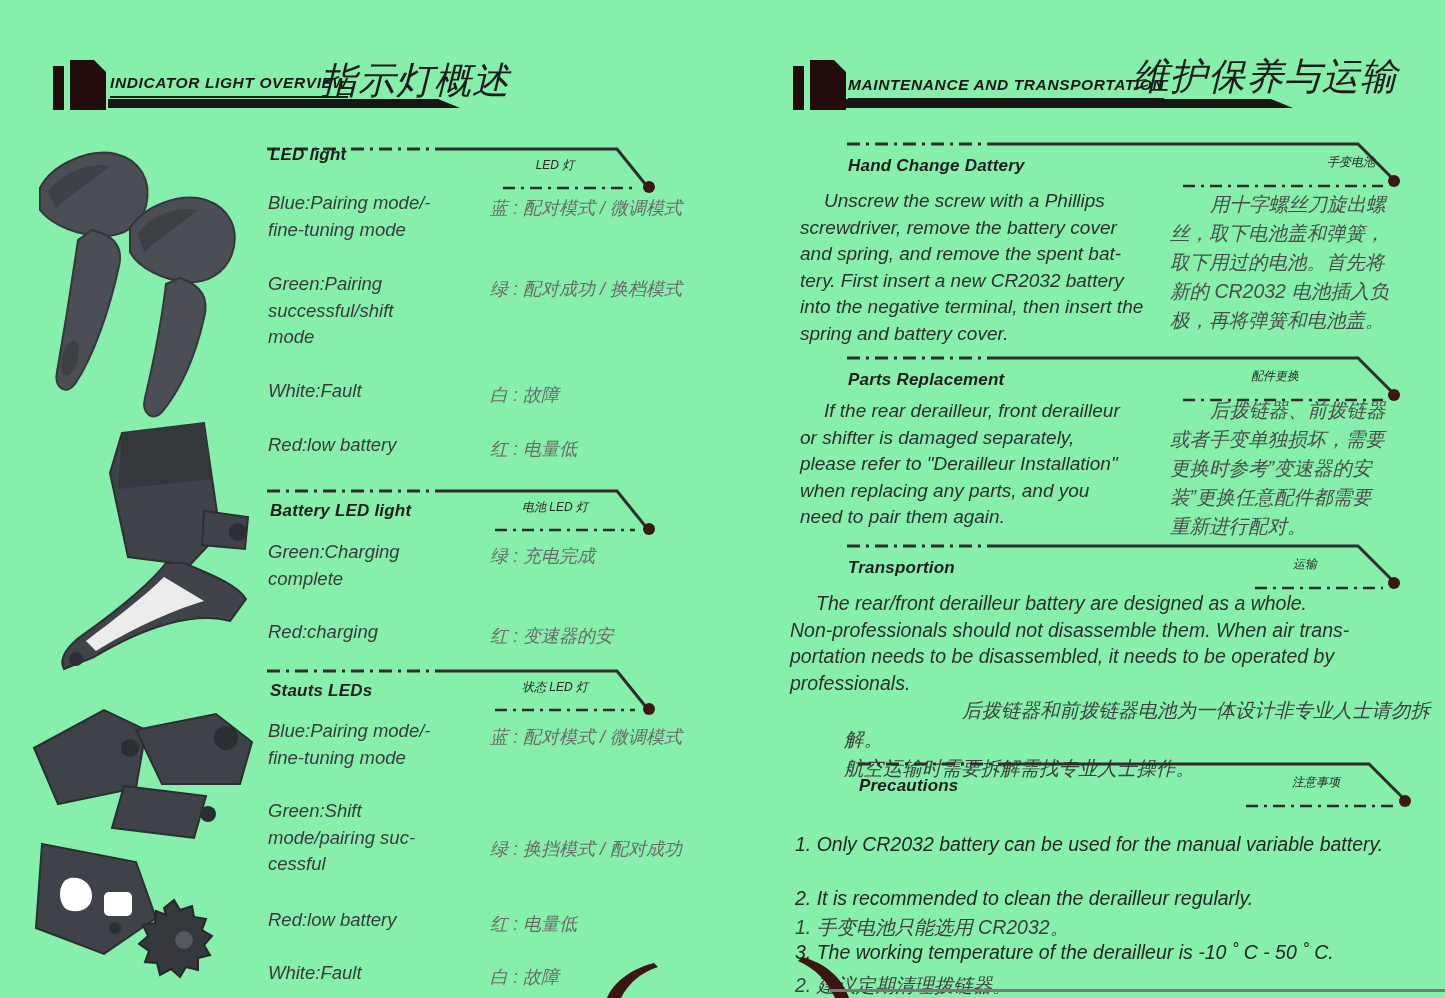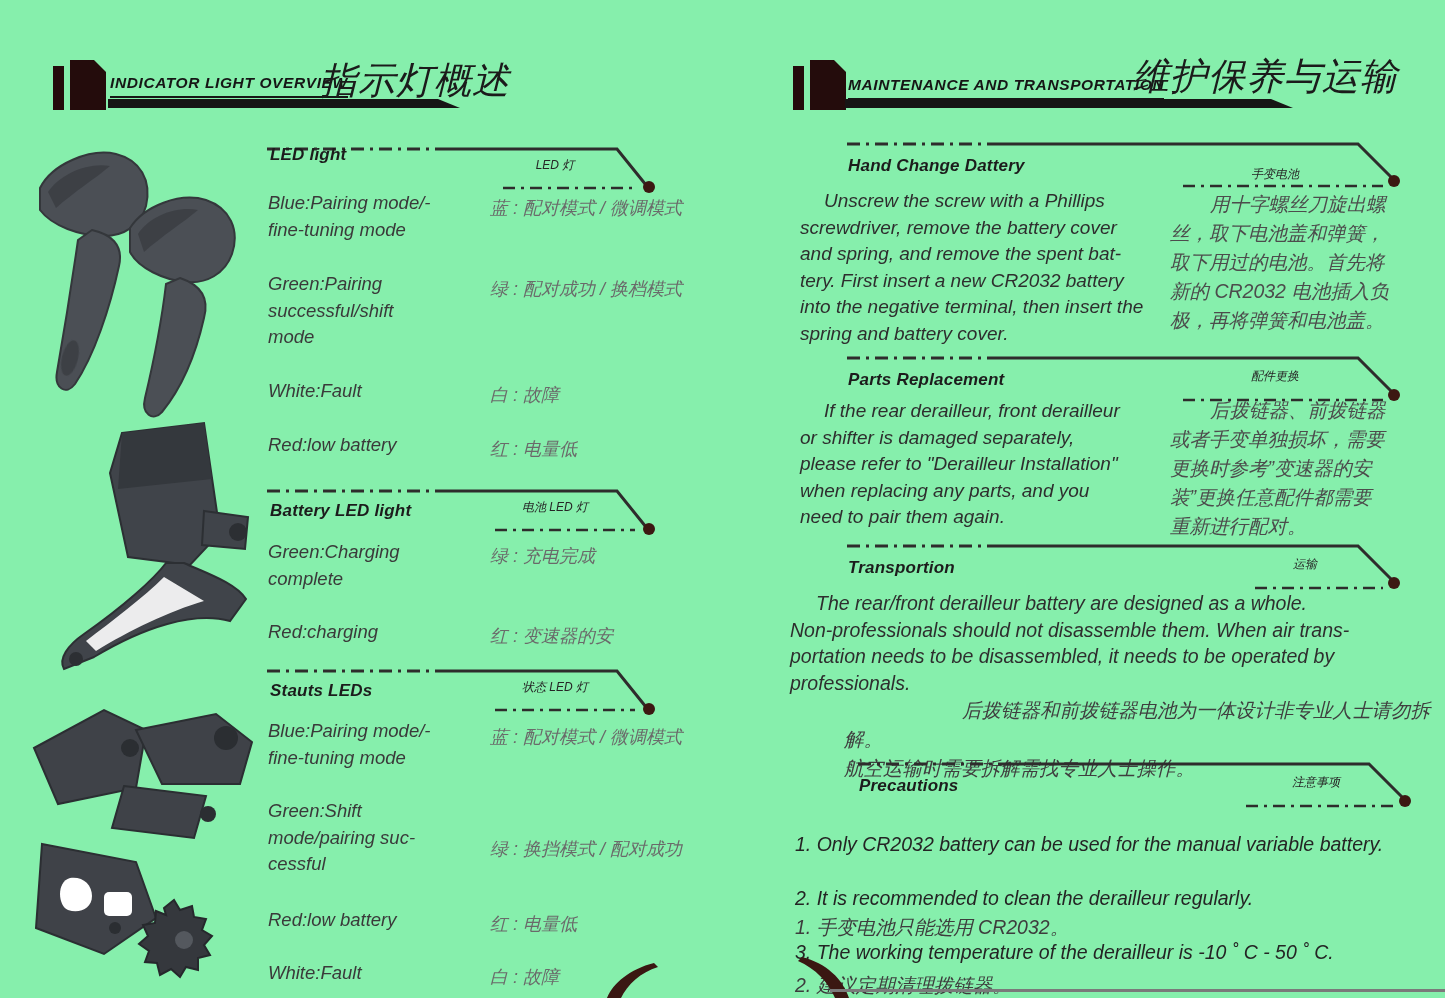--- a/index.html
+++ b/index.html
@@ -177,21 +177,21 @@
     <div class="abs hdr-bar" style="left:125px;top:99px;width:448px;"></div>
 
     <div class="abs" style="left:125px;top:136px;width:560px;height:58px;">
       <svg class="abs" style="left:0;top:0;" width="560" height="58">
         <line class="dashdot" x1="2" y1="8" x2="148" y2="8"></line>
         <polyline class="solidline" points="148,8 513,8 547,42"></polyline>
         <line class="dashdot2" x1="338" y1="50" x2="538" y2="50"></line>
         <circle class="dot" cx="549" cy="45" r="6"></circle>
       </svg>
       <div class="abs sec-en" style="left:3px;top:20px;">Hand Change Dattery</div>
-      <div class="abs sec-zh" style="left:330px;top:30px;width:200px;">手变电池</div>
+      <div class="abs sec-zh" style="left:330px;top:18px;width:200px;text-align:right;">手变电池</div>
     </div>
     <div class="abs body-en" style="left:68px;top:188px;width:382px;">Unscrew the screw with a Phillips
 screwdriver, remove the battery cover
 and spring, and remove the spent bat-
 tery. First insert a new CR2032 battery
 into the negative terminal, then insert the
 spring and battery cover.</div>
     <div class="abs body-zh" style="left:450px;top:190px;width:252px;">用十字螺丝刀旋出螺
 丝，取下电池盖和弹簧，
 取下用过的电池。首先将

